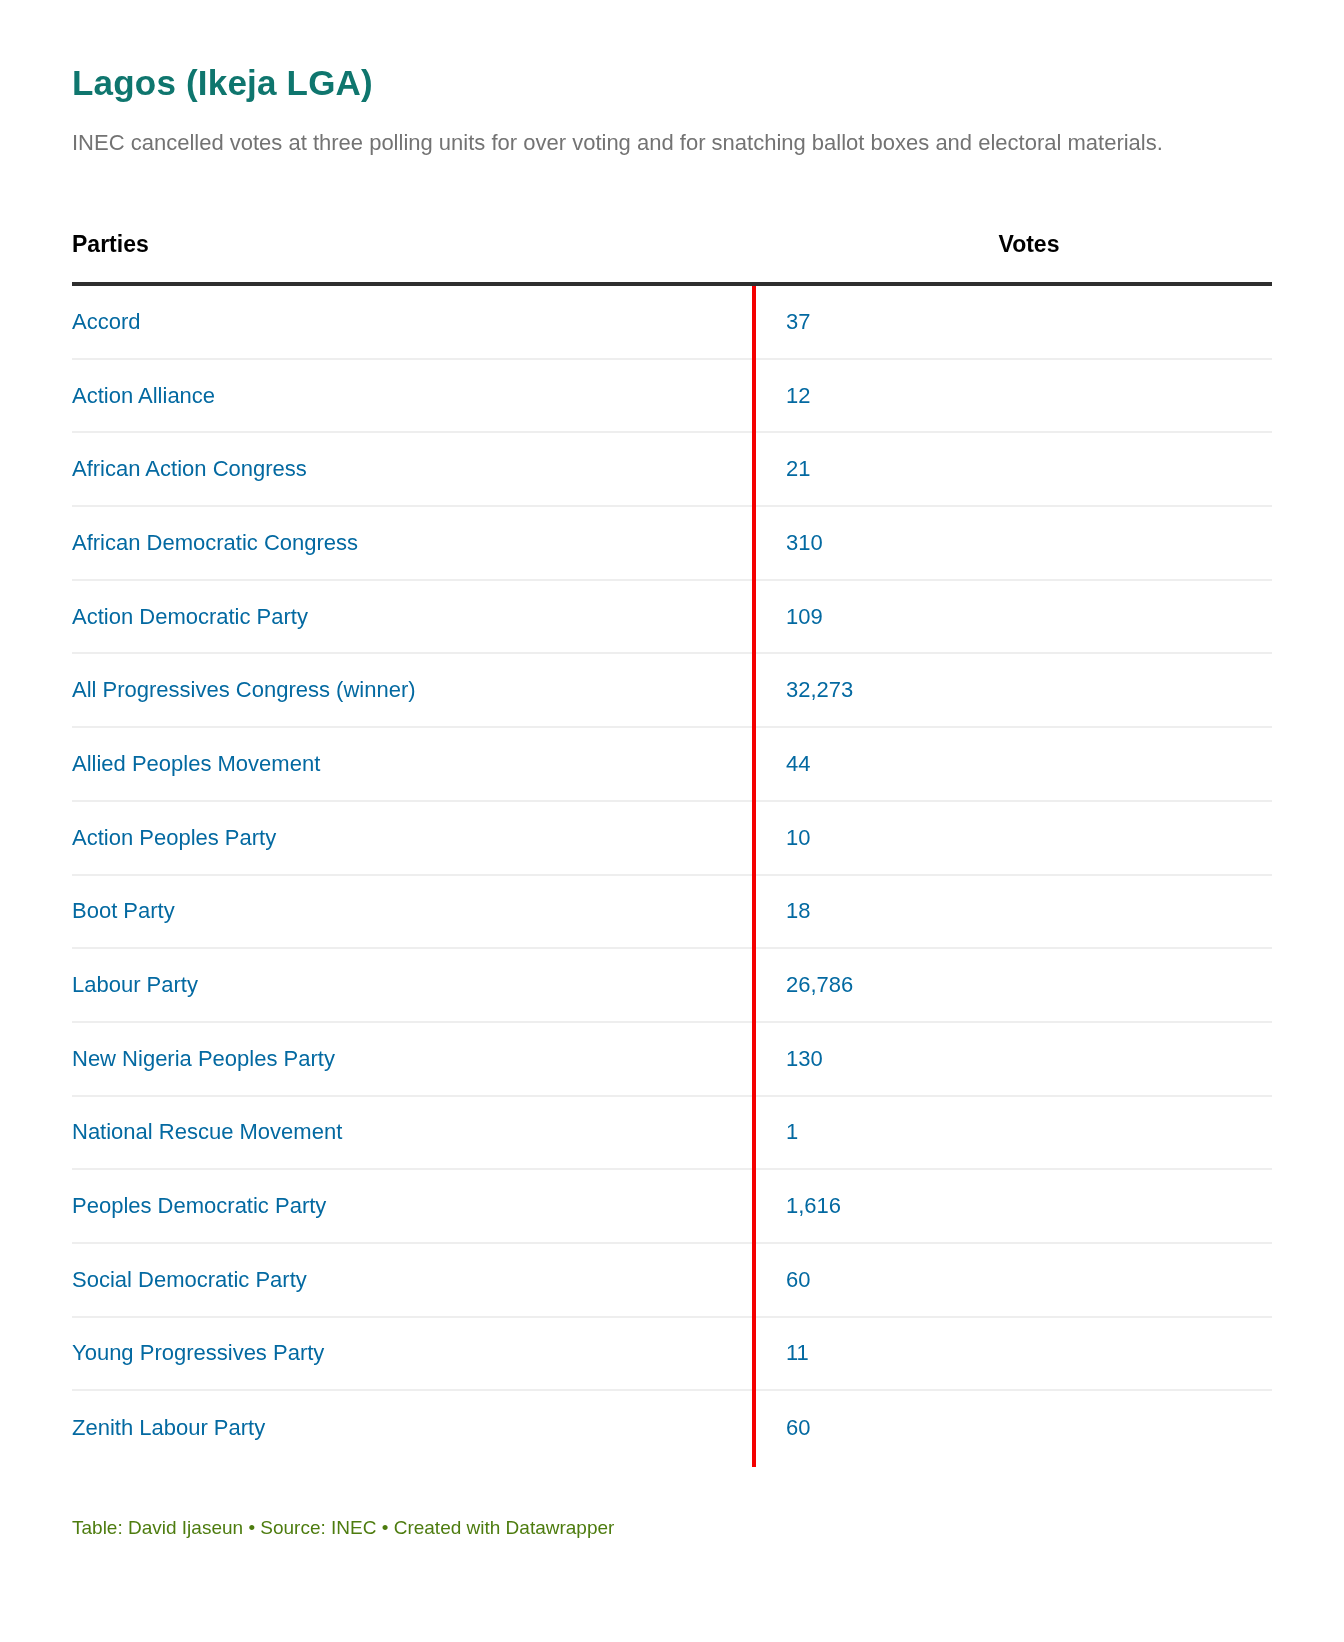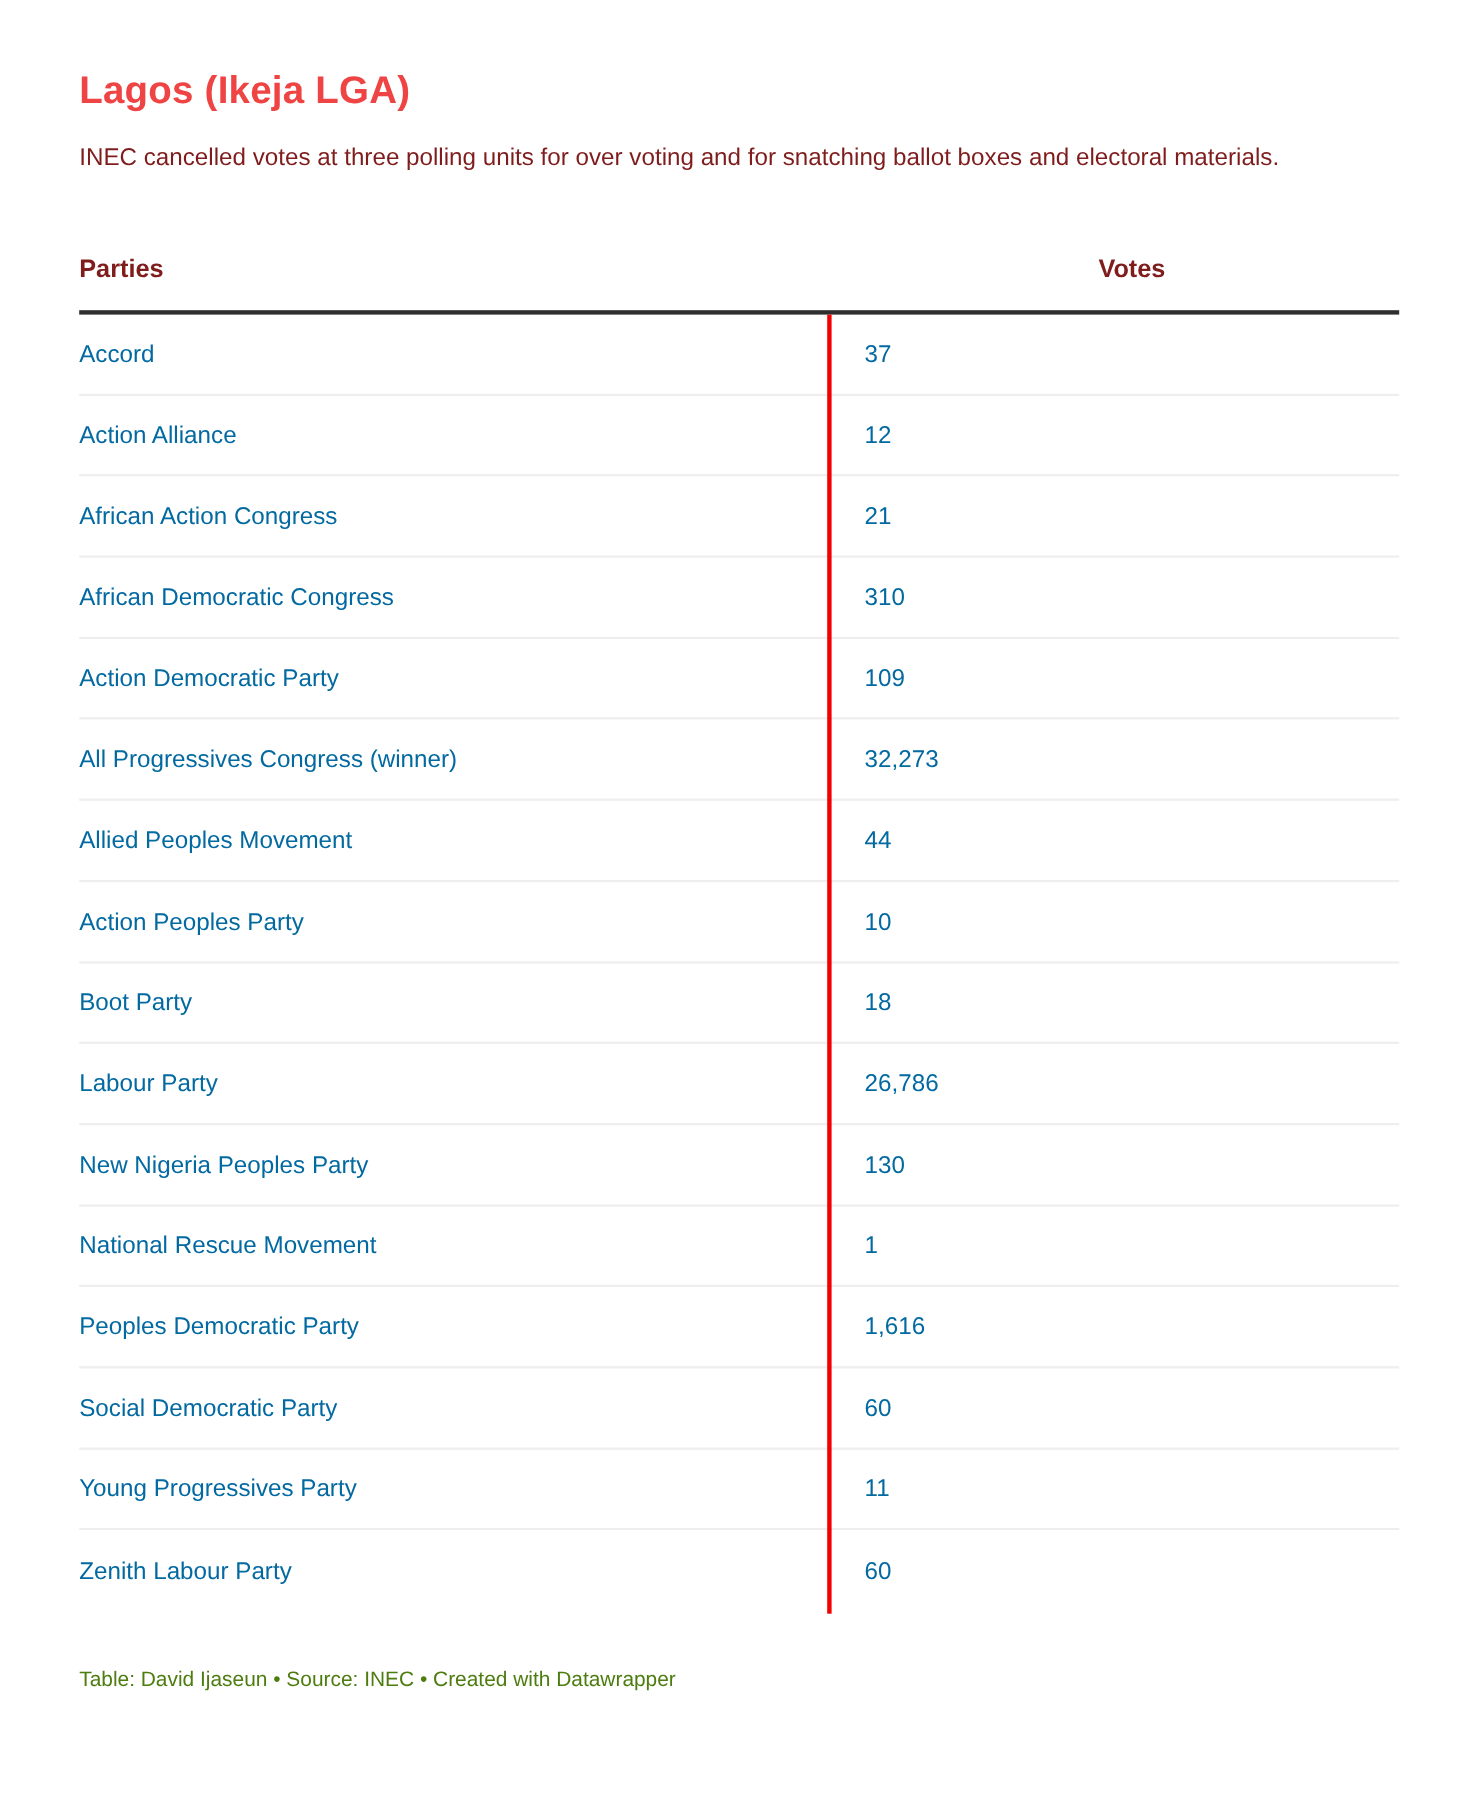--- a/index.html
+++ b/index.html
@@ -14,42 +14,42 @@
   .page {
     width: 1344px;
     height: 1642px;
     background: #ffffff;
     padding: 62px 72px 0 72px;
     position: relative;
   }
   .title {
     font-size: 35px;
     font-weight: 700;
-    color: #ef4444;
+    color: #0f766e;
     letter-spacing: 0.2px;
     line-height: 1.2;
   }
   .subtitle {
     margin-top: 22px;
     font-size: 22px;
     line-height: 33px;
-    color: #7f1d1d;
+    color: #737373;
     max-width: 1150px;
   }
   .table-wrap { margin-top: 72px; }
   .table-header {
     display: flex;
     align-items: flex-end;
     padding-bottom: 24px;
     border-bottom: 4px solid #2e2e2e;
   }
   .th {
     font-size: 23px;
     font-weight: 700;
-    color: #7f1d1d;
+    color: #000000;
   }
   .th-parties { width: 684px; }
   .th-votes { flex: 1; text-align: center; padding-left: 30px; }
   .table-body { position: relative; }
   .red-line {
     position: absolute;
     left: 680px;
     top: 0;
     bottom: -2px;
     width: 4px;

